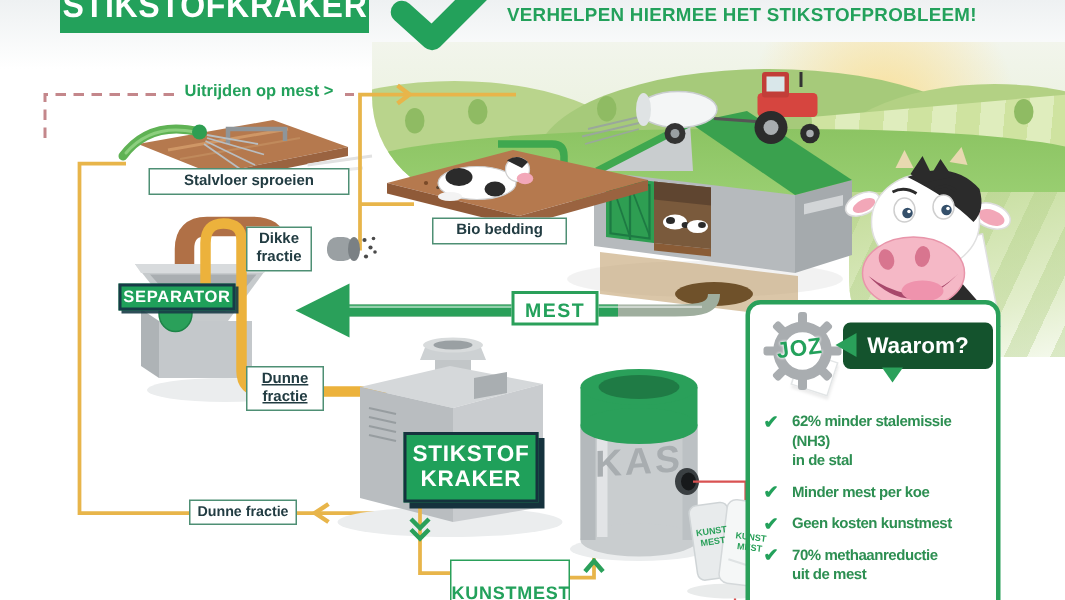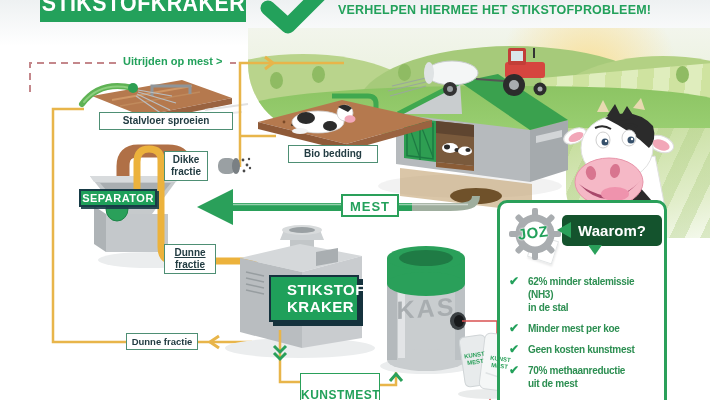--- a/index.html
+++ b/index.html
@@ -49,22 +49,22 @@
   .lbl-stalvloer{left:99px;top:112px;width:134px;}
   .lbl-bio{left:288px;top:145px;width:90px;}
   .lbl-dikke{left:164px;top:151px;width:44px;}
   .lbl-dunne1{left:164px;top:244px;width:52px;text-decoration:underline;}
   .lbl-dunne2{left:126px;top:333px;width:72px;font-size:9.5px;}
   .lbl-mest{left:341px;top:194px;width:58px;height:23px;border:2px solid #2aa05a;color:#23a15b;
     font-size:13px;letter-spacing:1px;line-height:17px;}
   .badge{position:absolute;background:#1fa05a;color:#fff;text-align:center;z-index:7;font-weight:800;white-space:pre-line;}
   .badge-separator{left:79px;top:177px;width:78px;border:2px solid #173b46;font-size:11px;
     letter-spacing:.5px;padding:1px 0;box-shadow:2px 2px 0 rgba(23,59,70,.9);margin-top:12px;}
-  .badge-kraker{left:269px;top:275px;width:90px;border:2.5px solid #15323d;font-size:15px;
-    line-height:1.15;padding:4px 16px;letter-spacing:.5px;box-shadow:4px 4px 0 #15323d;}
+  .badge-kraker{left:269px;top:288px;width:90px;border:2.5px solid #15323d;font-size:15px;
+    line-height:1.15;padding:4px 4px;letter-spacing:.5px;box-shadow:4px 4px 0 #15323d;}
   .kas-text{left:394px;top:294px;width:64px;z-index:7;color:#a8adb0;font-weight:800;font-size:25px;
     letter-spacing:2px;text-align:center;transform:skewY(-4deg);}
   .lbl-kunstmest{left:300px;top:373px;width:80px;border-color:#2aa05a;padding:2px 0 3px;}
   .lbl-kunstmest .l1{display:block;color:#23a15b;font-size:12px;letter-spacing:.5px;}
   .bag-label{position:absolute;z-index:7;color:#2aa05a;font-weight:800;font-size:6px;
     line-height:1.15;text-align:center;white-space:pre-line;}
   .bag1-label{left:463px;top:352px;width:24px;transform:rotate(-8deg);}
   .bag2-label{left:487px;top:356px;width:26px;transform:rotate(7deg);}
 
   

